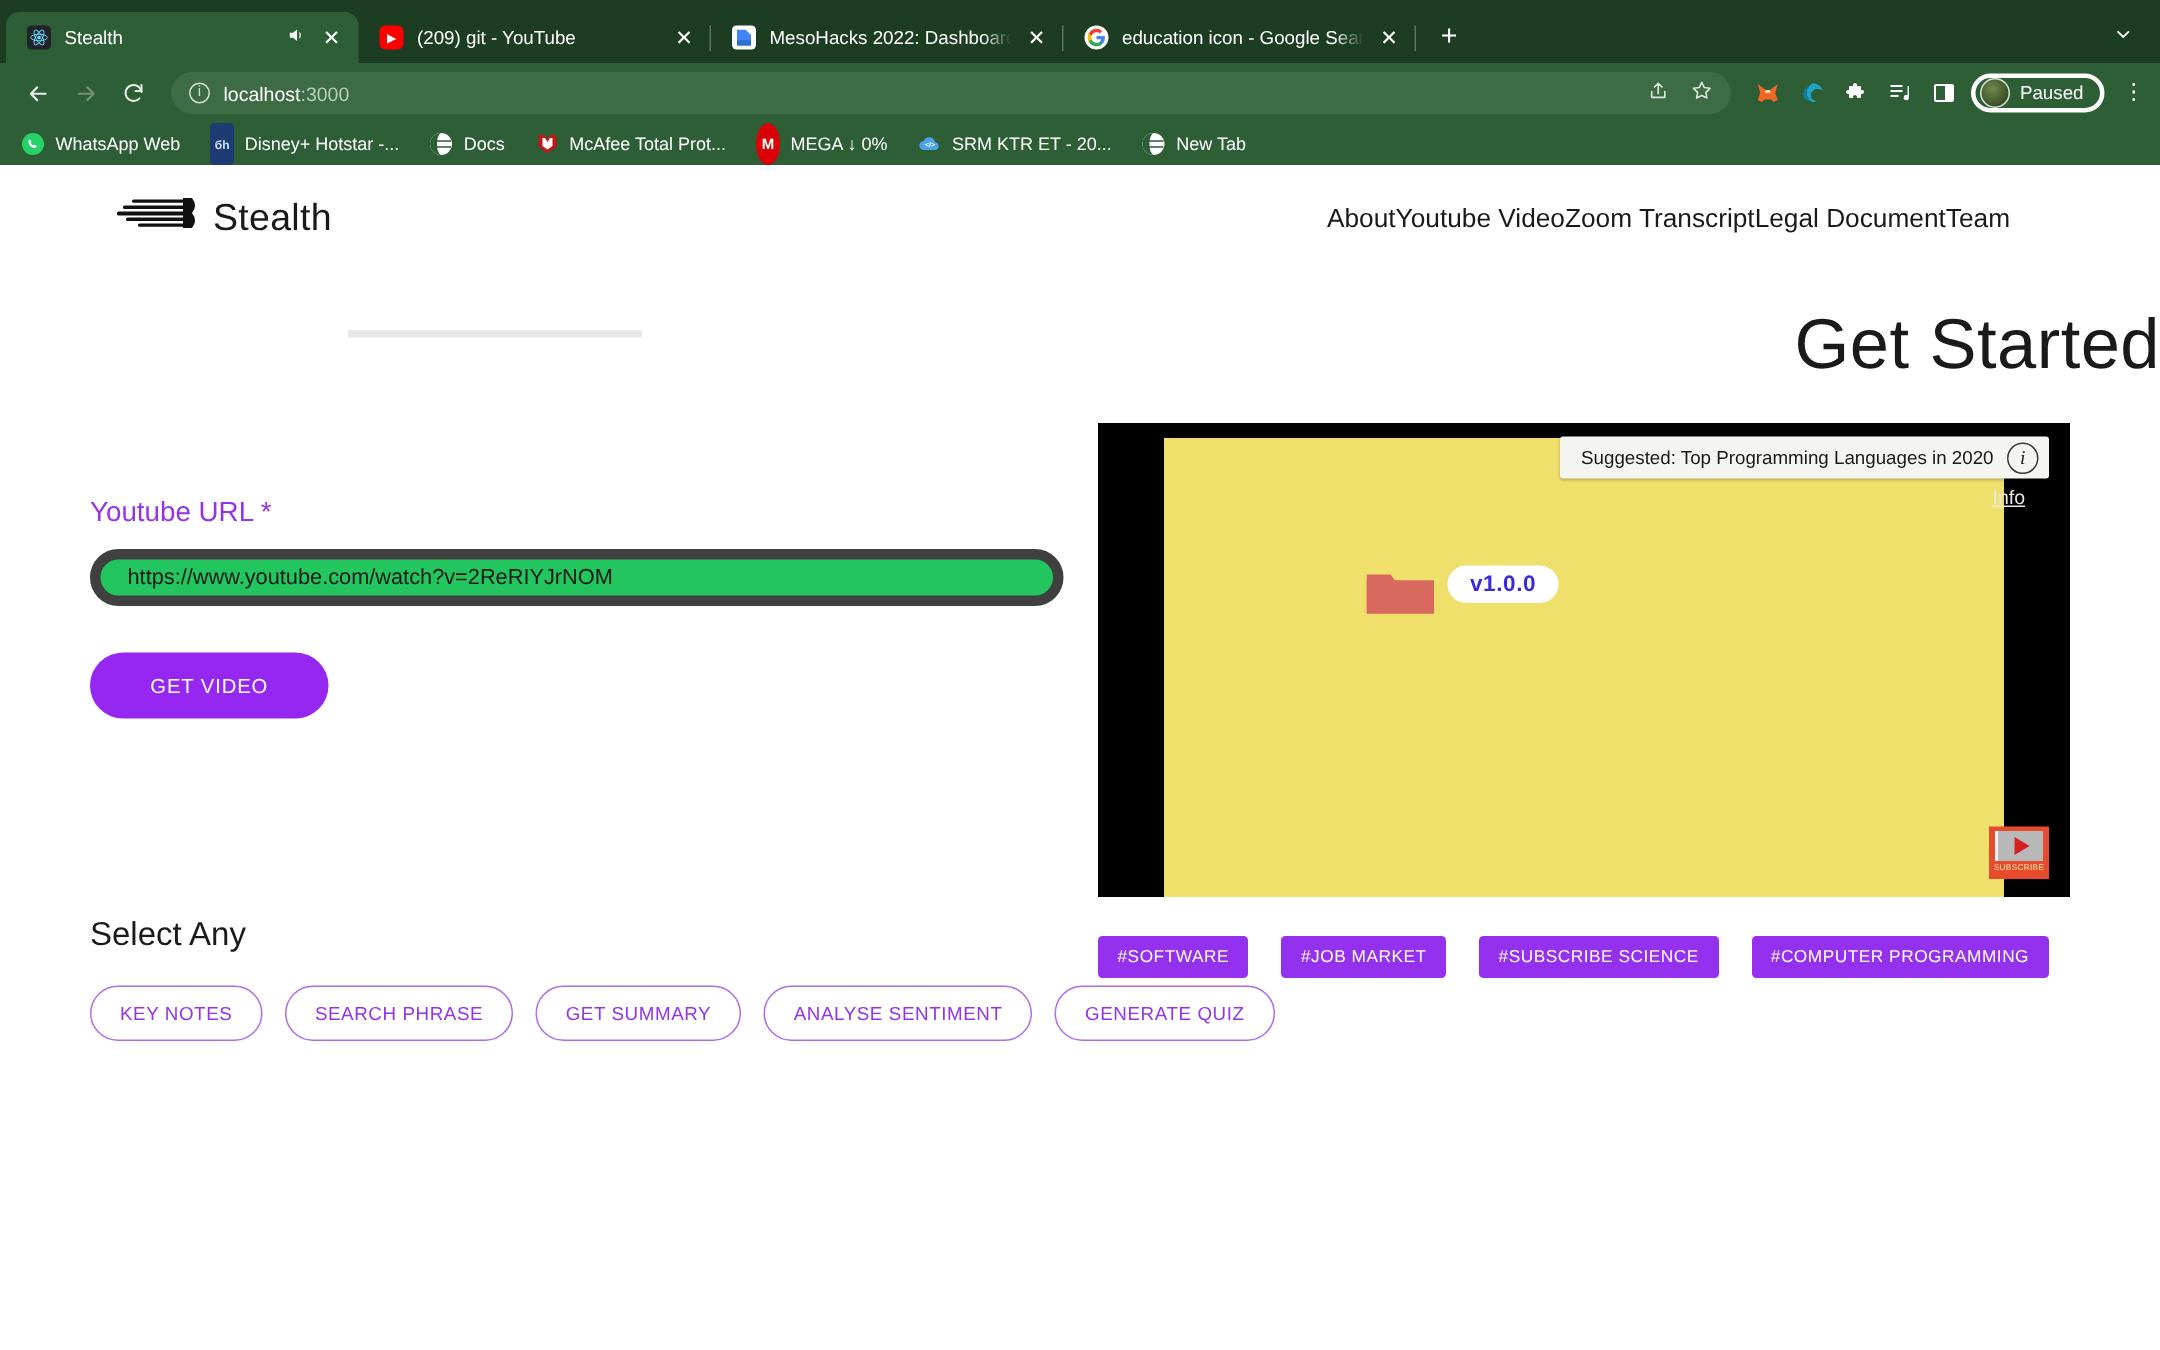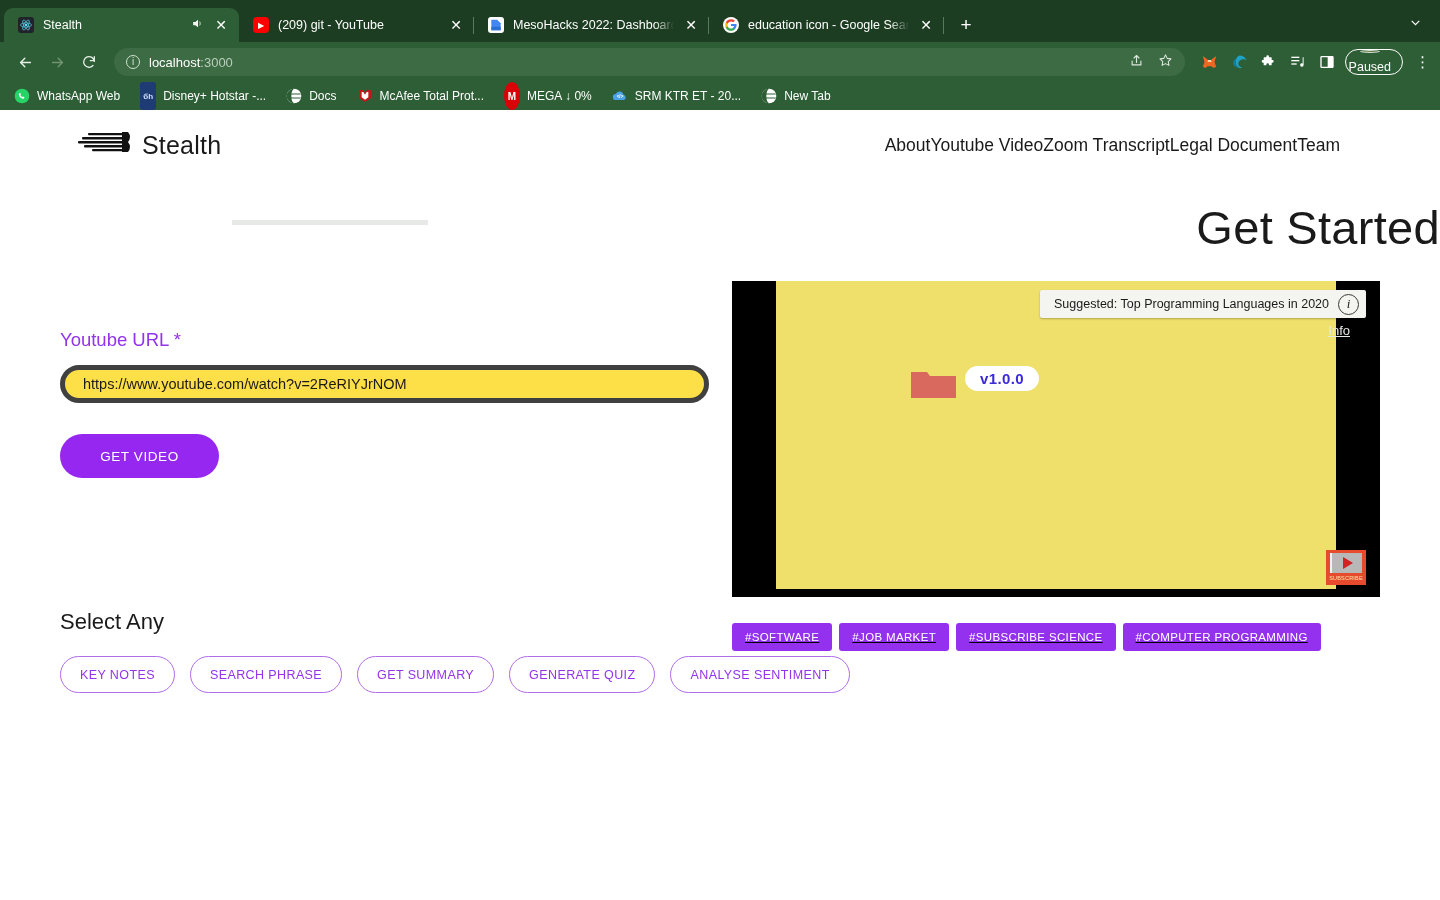--- a/index.html
+++ b/index.html
@@ -126,26 +126,25 @@
   }
   .omni-url { font-size: 13px; color: #ffffff; }
   .omni-url .dim { color: #b9cebb; }
   .omni-actions { margin-left: auto; display: flex; align-items: center; gap: 14px; }
   .omni-ic { color: #dbe8dc; font-size: 14px; cursor: pointer; }
   .ext-icons { display: flex; align-items: center; gap: 13px; padding-left: 6px; }
   .ext-ic { font-size: 15px; cursor: pointer; display: flex; align-items: center; }
   .profile-pill {
     display: flex; align-items: center; gap: 7px;
     height: 26px;
-    border: 1px solid #ffffff;
+    border: 3px solid #ffffff;
     border-radius: 13px;
     padding: 0 11px 0 3px;
     margin-left: 8px;
     cursor: pointer;
-    flex-direction: column;
   }
   .profile-av {
     width: 20px; height: 20px; border-radius: 50%;
     background: radial-gradient(circle at 40% 35%, #6f8c4a, #3b4e2a 70%);
     border: 1px solid #d8e4d6;
   }
   .profile-label { color: #ffffff; font-size: 12.5px; }
   .kebab { color: #fff; font-size: 15px; letter-spacing: 0; margin-left: 10px; cursor: pointer; line-height: .8; }
 
   .bookmarks {
@@ -199,22 +198,22 @@
 
   .field-label {
     color: #9333ea;
     font-size: 18.5px;
     margin-top: 56px;
     margin-bottom: 14px;
   }
   .field-label .req { color: #9333ea; }
   .url-input {
     width: 649px; height: 38px;
-    background: #fde047;
-    border: 5px solid #404040;
+    background: #22c55e;
+    border: 7px solid #404040;
     border-radius: 19px;
     font-size: 14.5px;
     color: #1a1a1a;
     padding: 0 18px;
     font-family: "Liberation Sans", sans-serif;
     outline: none;
   }
   .get-video-btn {
     margin-top: 31px;
     width: 159px; height: 44px;
@@ -250,21 +249,21 @@
 
   
   .player {
     position: relative;
     width: 648px; height: 316px;
     background: #000000;
     overflow: hidden;
   }
   .player-content {
     position: absolute;
-    left: 44px; top: 0;
+    left: 44px; top: 10px;
     width: 560px; height: 308px;
     background: #efdf6b;
   }
   .suggest-card {
     position: absolute;
     right: 14px; top: 9px;
     background: #f4f4f0;
     border-radius: 2px;
     height: 28px;
     display: flex; align-items: center;
@@ -329,21 +328,21 @@
     border-bottom: 6px solid transparent;
     margin-left: 2px;
   }
   .sub-text {
     color: #f6e7a8;
     font-size: 5.5px;
     letter-spacing: .2px;
     margin-top: 2px;
   }
 
-  .tags { display: flex; gap: 7px; margin-top: 26px; text-decoration: underline; }
+  .tags { display: flex; gap: 22px; margin-top: 26px; }
   .tag {
     background: #9431ef;
     color: #ffffff;
     font-size: 11.5px;
     letter-spacing: .35px;
     padding: 8px 13px;
     border-radius: 3px;
     cursor: pointer;
     white-space: nowrap;
   }
@@ -598,22 +597,22 @@
       <input class="url-input" type="text" value="https://www.youtube.com/watch?v=2ReRIYJrNOM" style="">
       <div style="display:block;">
         <button class="get-video-btn">GET VIDEO</button>
       </div>
 
       <div class="select-any-title">Select Any</div>
       <div class="chips">
         <button class="chip">KEY NOTES</button>
         <button class="chip">SEARCH PHRASE</button>
         <button class="chip">GET SUMMARY</button>
+        <button class="chip">ANALYSE SENTIMENT</button>
         <button class="chip">GENERATE QUIZ</button>
-        <button class="chip">ANALYSE SENTIMENT</button>
       </div>
     </div>
 
     <div class="col-right">
       <div class="player">
         <div class="player-content">
           <span class="folder-icon">
             <svg width="45" height="31" viewBox="0 0 45 31">
               <path d="M0 3h16l3 4h26v22H0z" fill="#d9695f"></path>
               <rect x="0" y="7" width="45" height="22" fill="#d9695f"></rect>

